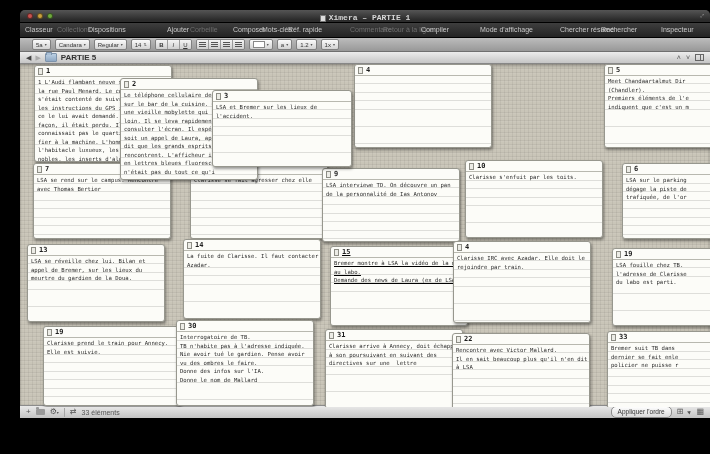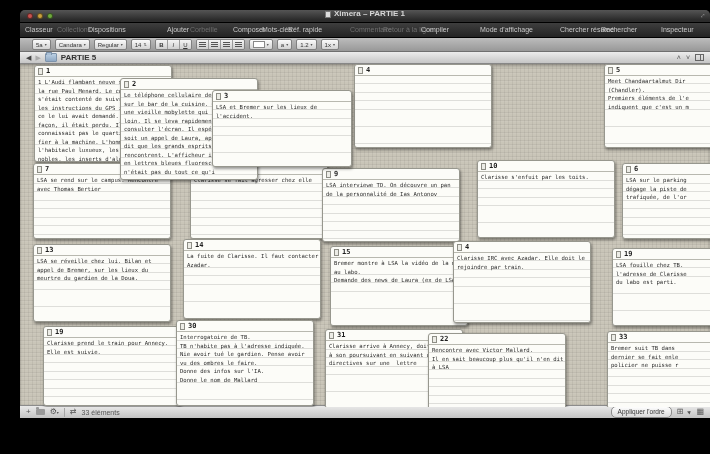--- a/index.html
+++ b/index.html
@@ -8,22 +8,23 @@
     font-family:"Liberation Sans",sans-serif;
   }
   .window{
     position:absolute;left:20px;top:10px;width:690px;height:408px;
     border-radius:5px 5px 0 0;overflow:hidden;background:#222;
     box-shadow:0 4px 18px rgba(0,0,0,.9);
   }
   
   .titlebar{
     height:12px;background:linear-gradient(#555,#2c2c2c 80%);
-    position:relative;display:flex;align-items:flex-start;justify-content:center;
+    position:relative;display:flex;align-items:flex-end;justify-content:center;
     border-bottom:1px solid #000;
+    font-family:Liberation Mono, monospace;
   }
   .lights{position:absolute;left:7px;top:3px;display:flex;gap:4px;}
   .light{width:6px;height:6px;border-radius:50%;border:1px solid rgba(0,0,0,.5);box-sizing:border-box;}
   .light.red{background:#c8524e;} .light.yellow{background:#c9a03c;} .light.green{background:#6faa3e;}
   .win-title{font-size:8px;font-weight:bold;color:#d6d6d6;display:flex;align-items:center;gap:3px;line-height:1;}
   .proxy-icon{width:6px;height:7px;background:#ddd;border:1px solid #777;box-sizing:border-box;}
   .fullscreen{position:absolute;right:5px;top:1px;color:#8a8a8a;font-size:8px;transform:rotate(45deg);}
   
   .toolbar{height:14px;background:linear-gradient(#3e3e3e,#232323);position:relative;border-bottom:1px solid #000;}
   .tb-item{position:absolute;top:3px;font-size:7px;line-height:1;color:#c9c9c9;white-space:nowrap;}
@@ -282,54 +283,54 @@
         <div class="card-body">Clarisse se fait agresser chez elle</div>
       </div>
       <div class="card" style="left: 302px; top: 104px; width: 138px; height: 74px; z-index: 1;">
         <div class="card-head">
           <span class="doc-icon"></span>
           <span class="card-num">9</span>
         </div>
         <div class="card-body">LSA interviewe TD. On découvre un pan
 de la personnalité de Ias Antonov</div>
       </div>
-      <div class="card" style="left: 457px; top: 96px; width: 138px; height: 78px; z-index: 1;">
+      <div class="card" style="left: 445px; top: 96px; width: 138px; height: 78px; z-index: 1;">
         <div class="card-head">
           <span class="doc-icon"></span>
           <span class="card-num">10</span>
         </div>
         <div class="card-body">Clarisse s'enfuit par les toits.</div>
       </div>
       <div class="card" style="left: 602px; top: 99px; width: 130px; height: 76px; z-index: 1;">
         <div class="card-head">
           <span class="doc-icon"></span>
           <span class="card-num">6</span>
         </div>
         <div class="card-body">LSA sur le parking
 dégage la piste de
 trafiquée, de l'or</div>
       </div>
-      <div class="card" style="left: 13px; top: 180px; width: 138px; height: 78px; z-index: 1;">
+      <div class="card" style="left: 7px; top: 180px; width: 138px; height: 78px; z-index: 1;">
         <div class="card-head">
           <span class="doc-icon"></span>
           <span class="card-num">13</span>
         </div>
         <div class="card-body">LSA se réveille chez lui. Bilan et
 appel de Bremer, sur les lieux du
 meurtre du gardien de la Doua.</div>
       </div>
       <div class="card" style="left: 163px; top: 175px; width: 138px; height: 80px; z-index: 1;">
         <div class="card-head">
           <span class="doc-icon"></span>
           <span class="card-num">14</span>
         </div>
         <div class="card-body">La fuite de Clarisse. Il faut contacter
 Azadar.</div>
       </div>
-      <div class="card" style="left: 310px; top: 182px; width: 138px; height: 80px; z-index: 1;">
+      <div class="card" style="left: 310px; top: 182px; width: 138px; height: 80px; z-index: 1; text-decoration: underline;">
         <div class="card-head">
           <span class="doc-icon"></span>
           <span class="card-num">15</span>
         </div>
         <div class="card-body">Bremer montre à LSA la vidéo de la nuit
 au labo.
 Demande des news de Laura (ex de LSA)</div>
       </div>
       <div class="card" style="left: 433px; top: 177px; width: 138px; height: 82px; z-index: 2;">
         <div class="card-head">
@@ -370,21 +371,21 @@
       </div>
       <div class="card" style="left: 305px; top: 265px; width: 138px; height: 80px; z-index: 1;">
         <div class="card-head">
           <span class="doc-icon"></span>
           <span class="card-num">31</span>
         </div>
         <div class="card-body">Clarisse arrive à Annecy, doit échapper
 à son poursuivant en suivant des
 directives sur une  lettre</div>
       </div>
-      <div class="card" style="left: 408px; top: 269px; width: 138px; height: 78px; z-index: 1;">
+      <div class="card" style="left: 432px; top: 269px; width: 138px; height: 78px; z-index: 1;">
         <div class="card-head">
           <span class="doc-icon"></span>
           <span class="card-num">22</span>
         </div>
         <div class="card-body">Rencontre avec Victor Mallard.
 Il en sait beaucoup plus qu'il n'en dit
 à LSA</div>
       </div>
       <div class="card" style="left: 587px; top: 267px; width: 130px; height: 78px; z-index: 1;">
         <div class="card-head">

